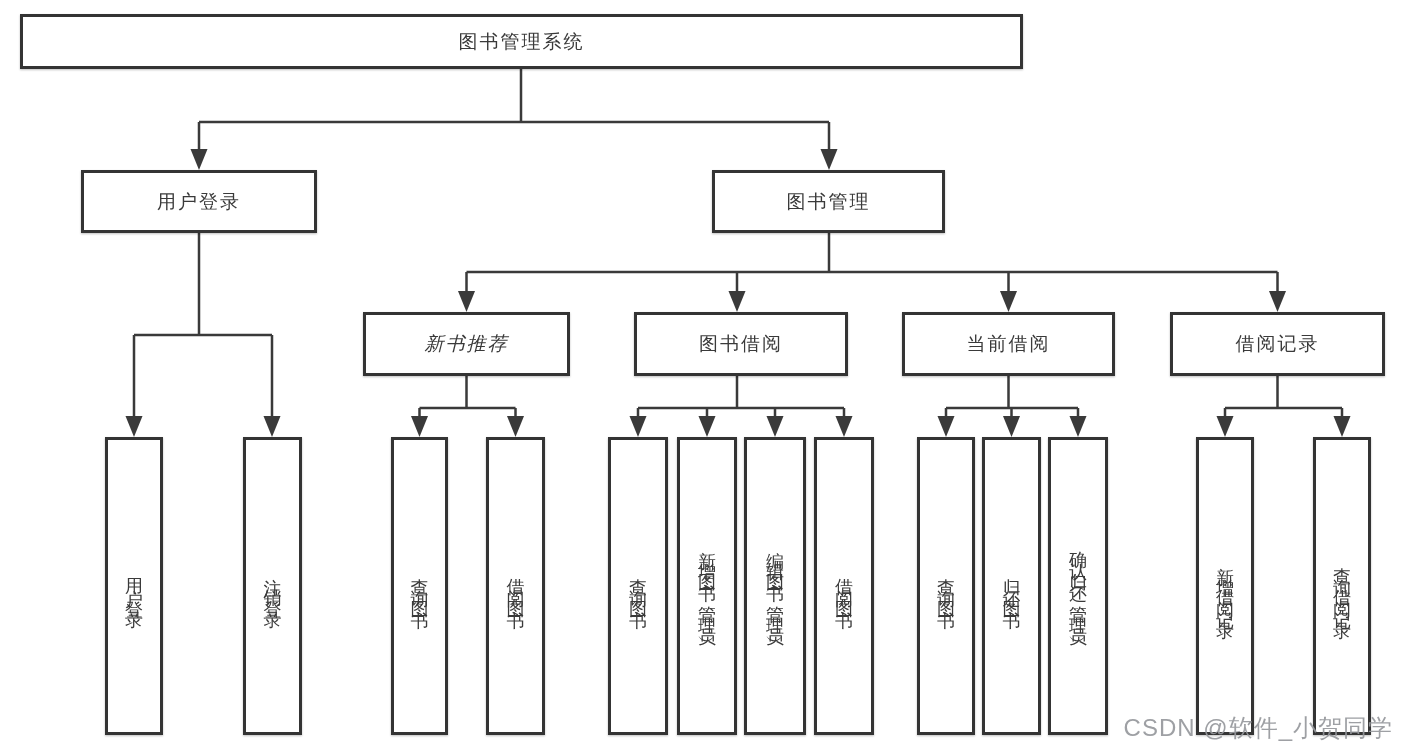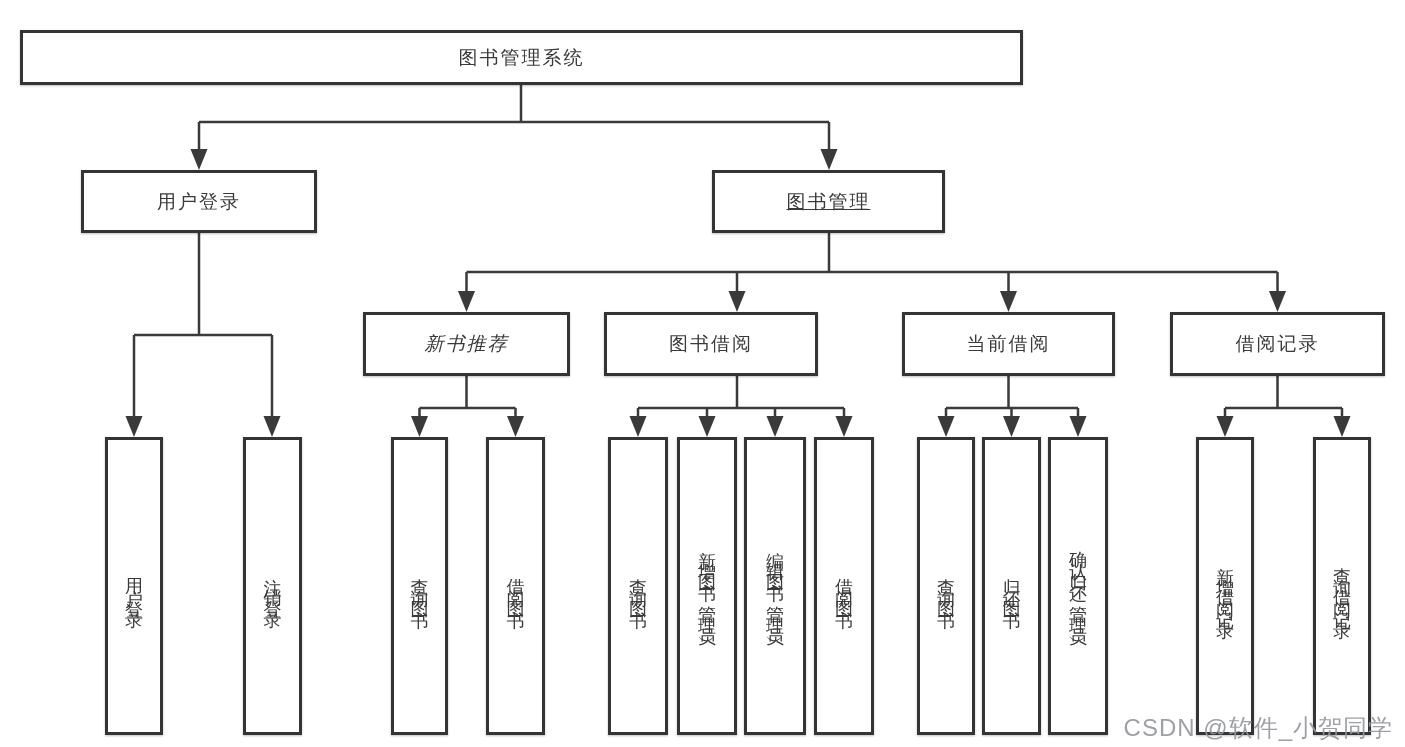--- a/index.html
+++ b/index.html
@@ -80,27 +80,27 @@
       <polygon points="766.5,416 783.5,416 775,437"></polygon>
       <polygon points="835.5,416 852.5,416 844,437"></polygon>
       <polygon points="937.5,416 954.5,416 946,437"></polygon>
       <polygon points="1003,416 1020,416 1011.5,437"></polygon>
       <polygon points="1069.5,416 1086.5,416 1078,437"></polygon>
       <polygon points="1216.5,416 1233.5,416 1225,437"></polygon>
       <polygon points="1333.5,416 1350.5,416 1342,437"></polygon>
     </g>
   </svg>
 
-  <div class="box" style="left:20px; top:30px; width:1003px; height:55px;">图书管理系统</div>
+  <div class="box" style="left:20px; top:14px; width:1003px; height:55px;">图书管理系统</div>
 
   <div class="box" style="left:81px; top:170px; width:236px; height:63px;">用户登录</div>
-  <div class="box" style="left:712px; top:170px; width:233px; height:63px;text-decoration:underline;">图书管理</div>
+  <div class="box" style="left:712px; top:170px; width:233px; height:63px;">图书管理</div>
 
   <div class="box" style="left:363px; top:312px; width:207px; height:64px;font-style:italic;">新书推荐</div>
-  <div class="box" style="left:604px; top:312px; width:214px; height:64px;">图书借阅</div>
+  <div class="box" style="left:634px; top:312px; width:214px; height:64px;">图书借阅</div>
   <div class="box" style="left:1170px; top:312px; width:215px; height:64px;">借阅记录</div>
   <div class="box" style="left:902px; top:312px; width:213px; height:64px;">当前借阅</div>
 
   <div class="box vbox" style="left:105px; top:437px; width:58px; height:298px;">用户登录</div>
   <div class="box vbox" style="left:243px; top:437px; width:59px; height:298px;">注销登录</div>
 
   <div class="box vbox" style="left:391px; top:437px; width:57px; height:298px;">查询图书</div>
   <div class="box vbox" style="left:486px; top:437px; width:59px; height:298px;">借阅图书</div>
 
   <div class="box vbox" style="left:608px; top:437px; width:60px; height:298px;">查询图书</div>

